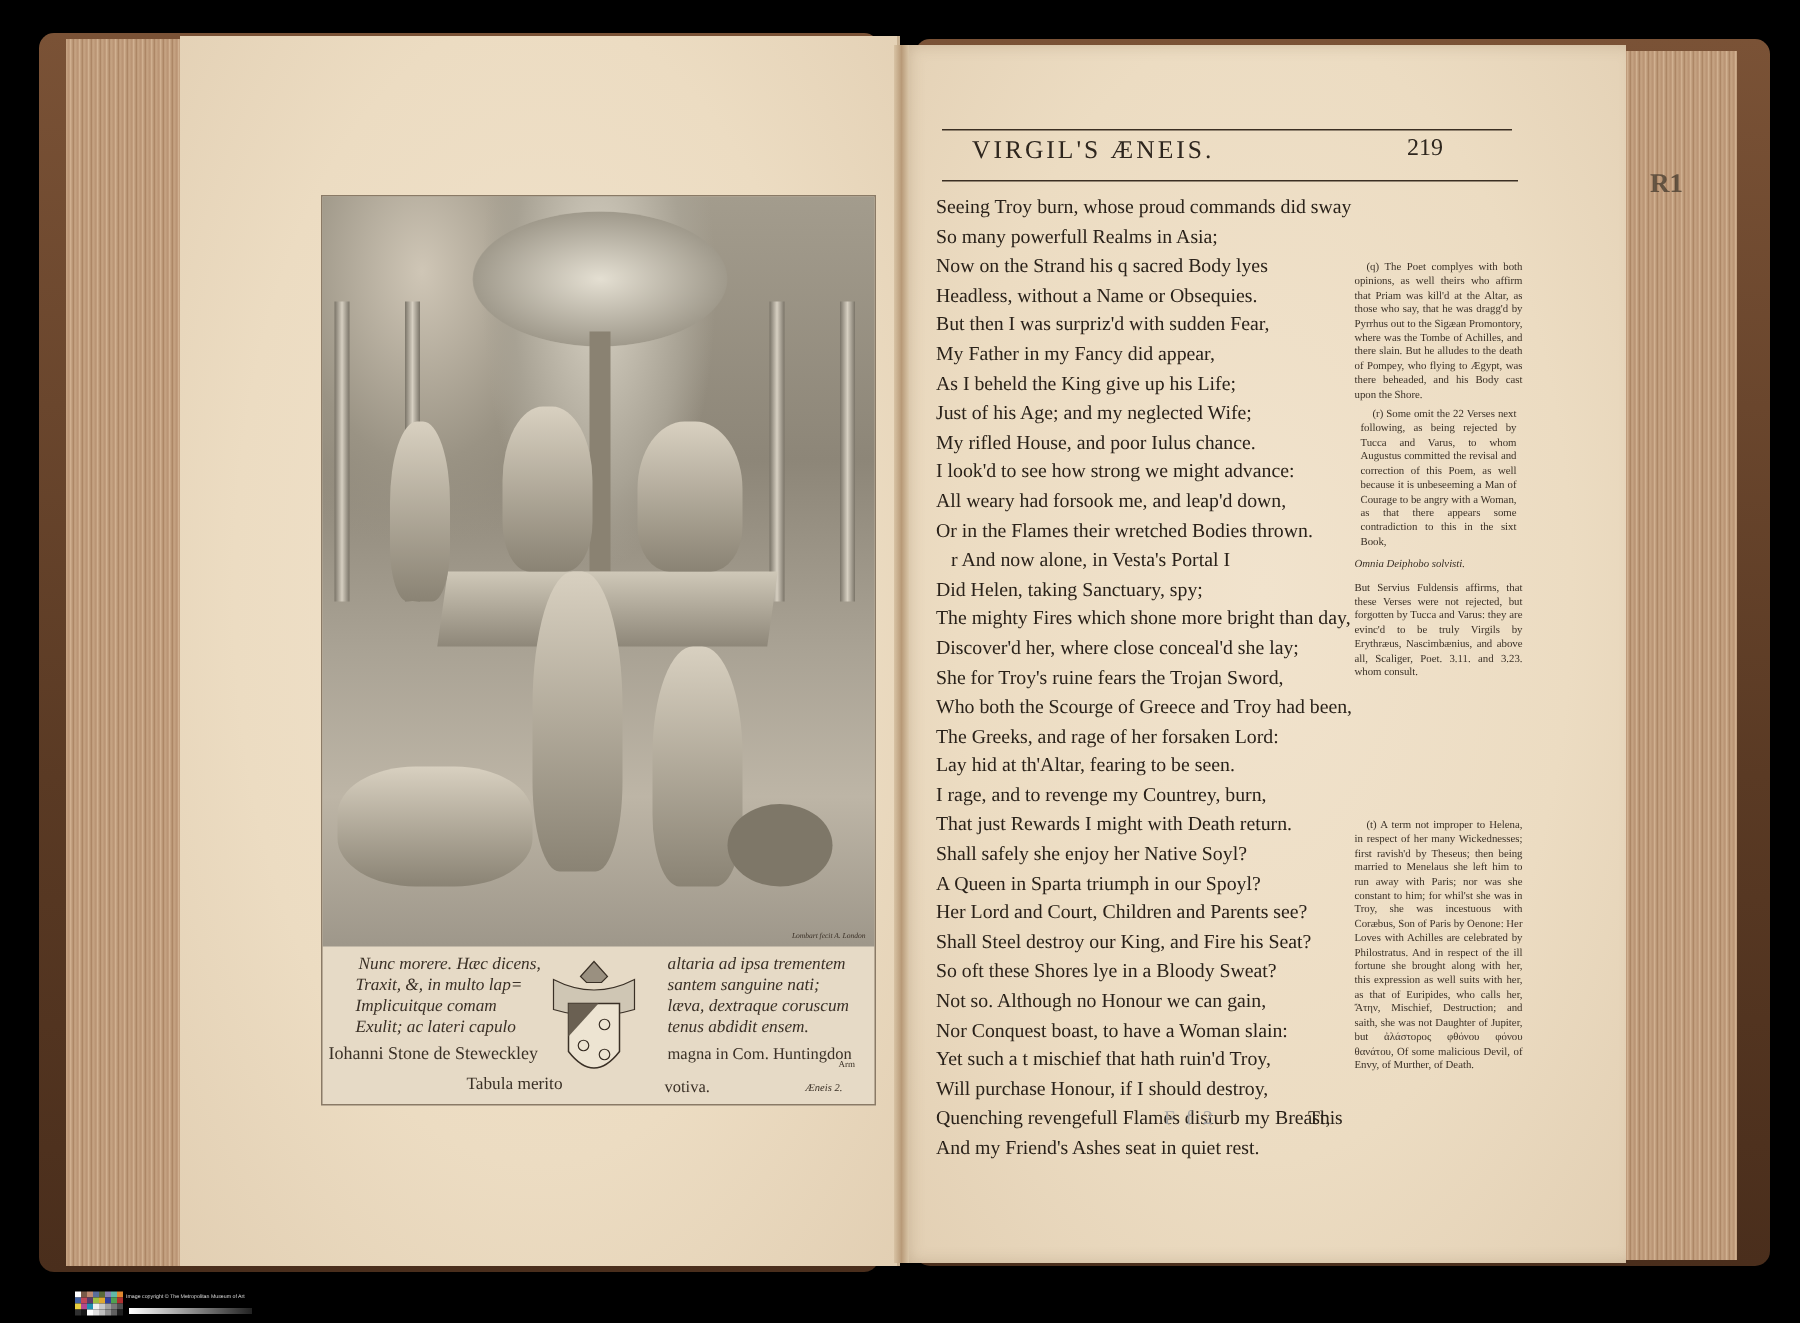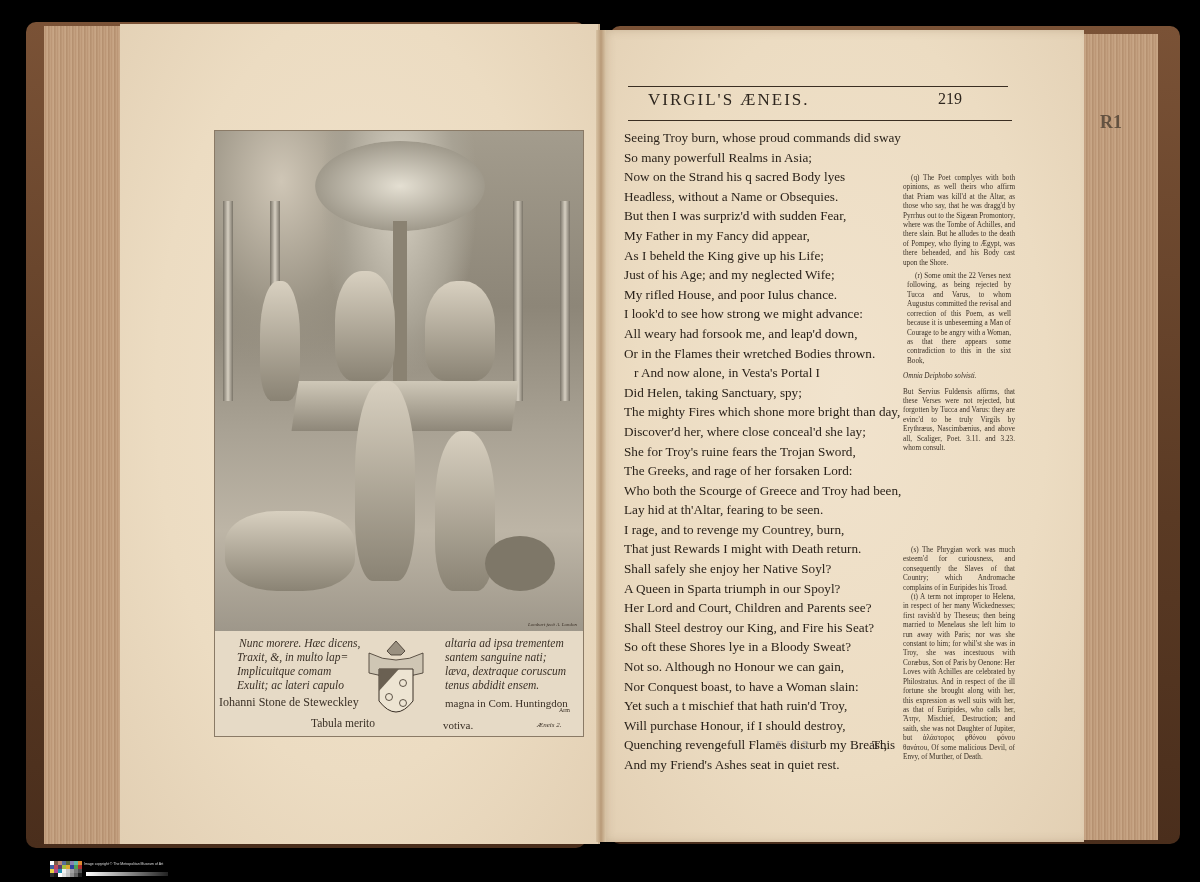--- a/index.html
+++ b/index.html
@@ -112,22 +112,22 @@
   <div>Just of his Age; and my neglected Wife;</div>
   <div>My rifled House, and poor Iulus chance.</div>
   <div>I look'd to see how strong we might advance:</div>
   <div>All weary had forsook me, and leap'd down,</div>
   <div>Or in the Flames their wretched Bodies thrown.</div>
   <div style="padding-left:10px">r And now alone, in Vesta's Portal I</div>
   <div>Did Helen, taking Sanctuary, spy;</div>
   <div>The mighty Fires which shone more bright than day,</div>
   <div>Discover'd her, where close conceal'd she lay;</div>
   <div>She for Troy's ruine fears the Trojan Sword,</div>
+  <div>Who both the Scourge of Greece and Troy had been,</div>
   <div>The Greeks, and rage of her forsaken Lord:</div>
-  <div>Who both the Scourge of Greece and Troy had been,</div>
   <div>Lay hid at th'Altar, fearing to be seen.</div>
   <div>I rage, and to revenge my Countrey, burn,</div>
   <div>That just Rewards I might with Death return.</div>
   <div>Shall safely she enjoy her Native Soyl?</div>
   <div>A Queen in Sparta triumph in our Spoyl?</div>
   <div>Her Lord and Court, Children and Parents see?</div>
   <div>Shall Steel destroy our King, and Fire his Seat?</div>
   <div>So oft these Shores lye in a Bloody Sweat?</div>
   <div>Not so. Although no Honour we can gain,</div>
   <div>Nor Conquest boast, to have a Woman slain:</div>
@@ -138,21 +138,20 @@
 </div>
 
 <div class="notes" style="top:174px">
   <p style="margin:0;text-indent:8px">(q) The Poet complyes with both opinions, as well theirs who affirm that Priam was kill'd at the Altar, as those who say, that he was dragg'd by Pyrrhus out to the Sigæan Promontory, where was the Tombe of Achilles, and there slain. But he alludes to the death of Pompey, who flying to Ægypt, was there beheaded, and his Body cast upon the Shore.</p>
   <p style="margin:4px;text-indent:8px">(r) Some omit the 22 Verses next following, as being rejected by Tucca and Varus, to whom Augustus committed the revisal and correction of this Poem, as well because it is unbeseeming a Man of Courage to be angry with a Woman, as that there appears some contradiction to this in the sixt Book,</p>
   <p style="margin:6px 0;font-style:italic">Omnia Deiphobo solvisti.</p>
   <p style="margin:0">But Servius Fuldensis affirms, that these Verses were not rejected, but forgotten by Tucca and Varus: they are evinc'd to be truly Virgils by Erythræus, Nascimbænius, and above all, Scaliger, Poet. 3.11. and 3.23. whom consult.</p>
 </div>
 
 <div class="notes" style="top:546px">
-  <p style="margin:0;text-indent:8px">(s) The Phrygian work was much esteem'd for curiousness, and consequently the Slaves of that Country; which Andromache complains of in Euripides his Troad.</p>
   <p style="margin:0;text-indent:8px">(t) A term not improper to Helena, in respect of her many Wickednesses; first ravish'd by Theseus; then being married to Menelaus she left him to run away with Paris; nor was she constant to him; for whil'st she was in Troy, she was incestuous with Coræbus, Son of Paris by Oenone: Her Loves with Achilles are celebrated by Philostratus. And in respect of the ill fortune she brought along with her, this expression as well suits with her, as that of Euripides, who calls her, Ἄτην, Mischief, Destruction; and saith, she was not Daughter of Jupiter, but ἀλάστορος φθόνου φόνου θανάτου, Of some malicious Devil, of Envy, of Murther, of Death.</p>
 </div>
 
 <div class="sig">F f 2</div>
 <div class="catch">This</div>
 <div class="shelfmark">R1</div>
 
 <div class="colorchecker" id="cc">
     <span style="background: rgb(255, 255, 255);"></span>
     <span style="background: rgb(122, 90, 72);"></span>

